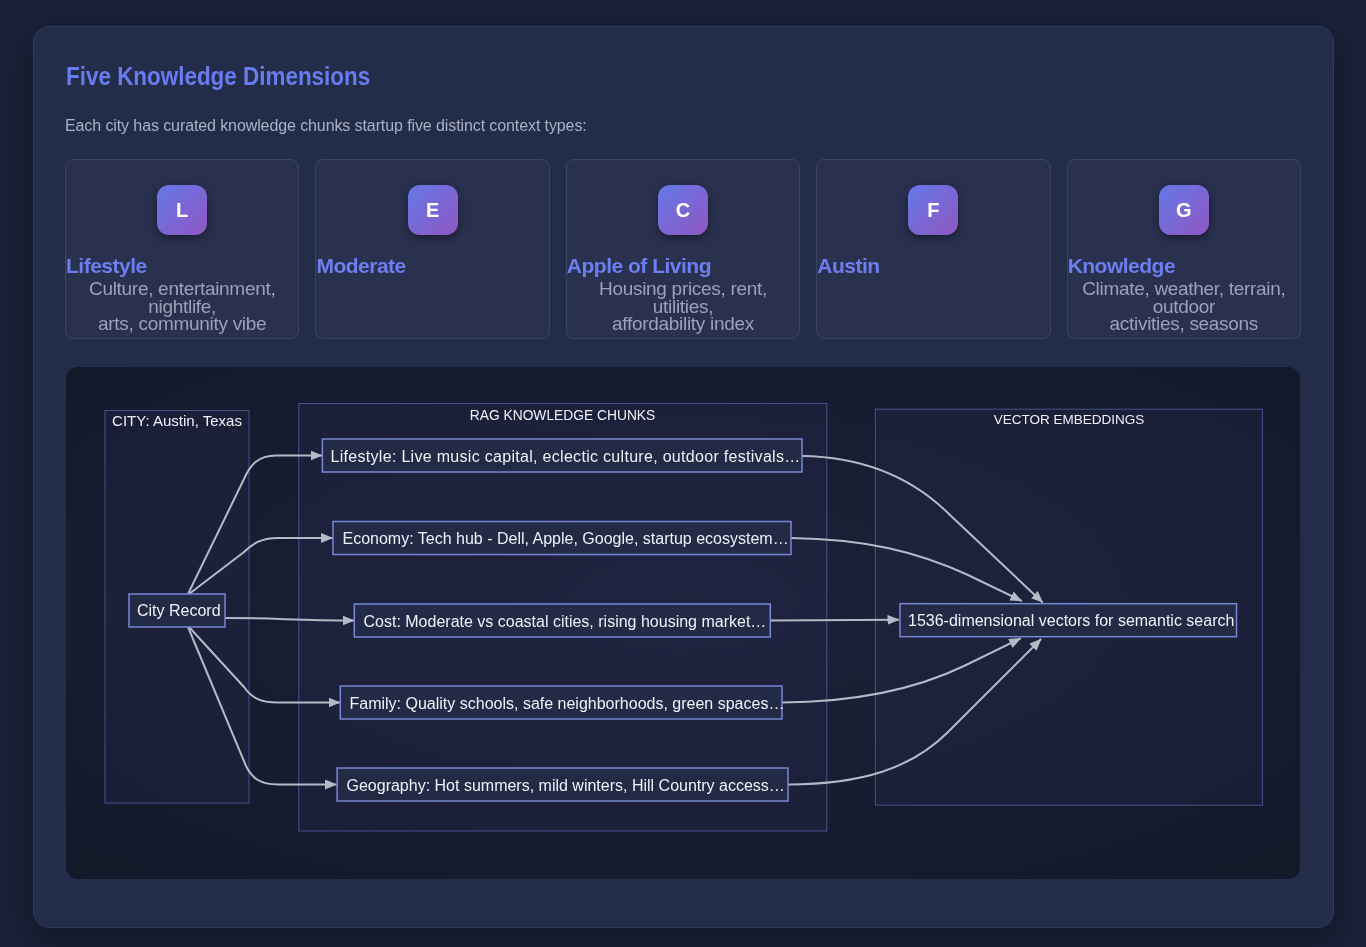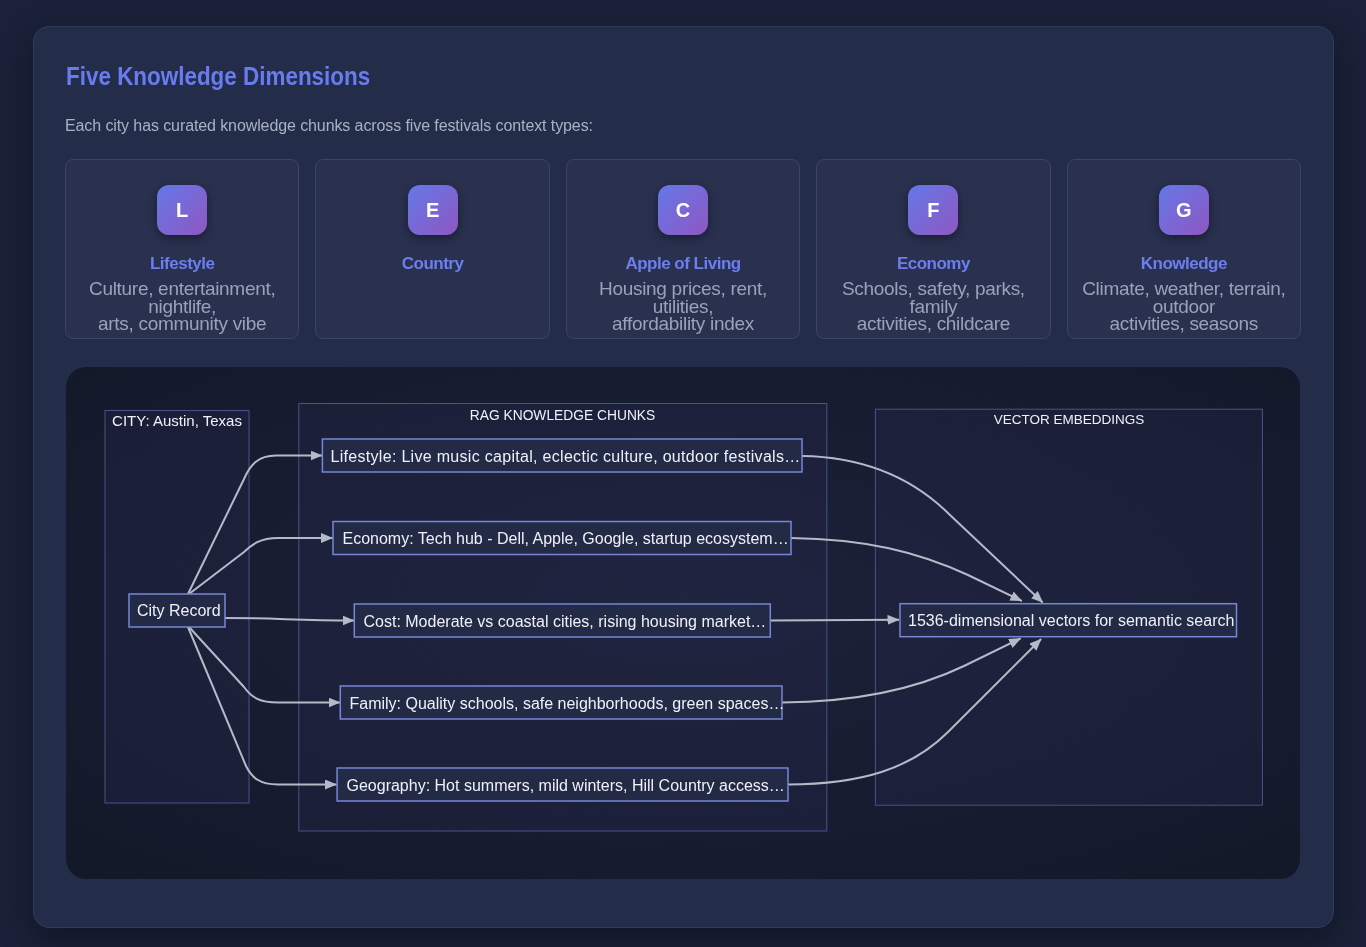--- a/index.html
+++ b/index.html
@@ -44,61 +44,60 @@
     margin-left: -25px;
     width: 50px; height: 50px;
     border-radius: 12px;
     background: linear-gradient(135deg, #6478e8 0%, #8f57c2 100%);
     box-shadow: 0 3px 10px rgba(8,10,22,0.5);
     color: #fff; font-size: 20px; font-weight: bold;
     display: flex; align-items: center; justify-content: center;
   }
   .dt {
     position: absolute; top: 94px; width: 100%;
-    text-align: center; letter-spacing: -0.5px;
-    font-size: 17px; font-weight: bold; color: #6c7ef0;
+    letter-spacing: -0.5px;
+    font-size: 21px; font-weight: bold; color: #6c7ef0;
   }
   .dd {
     position: absolute; top: 120px; left: 8px; right: 8px;
     text-align: center; letter-spacing: -0.3px;
     font-size: 19px; line-height: 17.5px; color: #98a2b8;
   }
   .panel {
     position: absolute; left: 66px; top: 367px;
     width: 1234px; height: 512px;
-    border-radius: 20px;
+    border-radius: 12px;
     background: radial-gradient(ellipse 1000px 420px at 50% 46%, #1b2238 0%, #161c2f 60%, #121726 100%);
   }
   svg { position: absolute; left: 0; top: 0; }
   svg text { font-family: "Liberation Sans", sans-serif; fill: #eef1f8; }
 </style>
 </head>
 <body>
 <div class="card"></div>
 <div class="h1">Five Knowledge Dimensions</div>
-<div class="sub">Each city has curated knowledge chunks across five festivals context types:</div>
+<div class="sub">Each city has curated knowledge chunks startup five distinct context types:</div>
 <div class="cards">
   <div class="dim">
     <div class="ic">L</div>
     <div class="dt">Lifestyle</div>
     <div class="dd">Culture, entertainment, nightlife,<br>arts, community vibe</div>
   </div>
   <div class="dim">
     <div class="ic">E</div>
-    <div class="dt">Country</div>
+    <div class="dt">Moderate</div>
   </div>
   <div class="dim">
     <div class="ic">C</div>
     <div class="dt">Apple of Living</div>
     <div class="dd">Housing prices, rent, utilities,<br>affordability index</div>
   </div>
   <div class="dim">
     <div class="ic">F</div>
-    <div class="dt">Economy</div>
-    <div class="dd">Schools, safety, parks, family<br>activities, childcare</div>
+    <div class="dt">Austin</div>
   </div>
   <div class="dim">
     <div class="ic">G</div>
     <div class="dt">Knowledge</div>
     <div class="dd">Climate, weather, terrain, outdoor<br>activities, seasons</div>
   </div>
 </div>
 <div class="panel">
 <svg width="1234" height="512" viewBox="0 0 1234 512">
   <defs>

